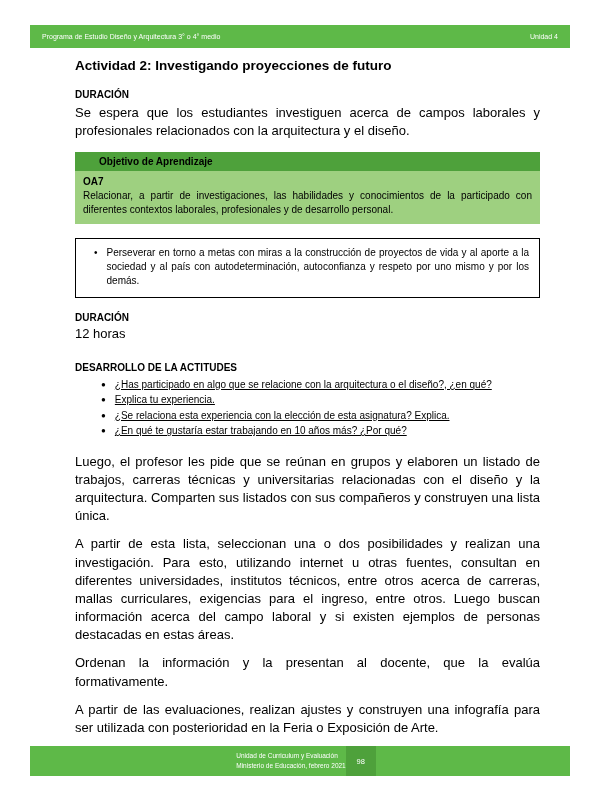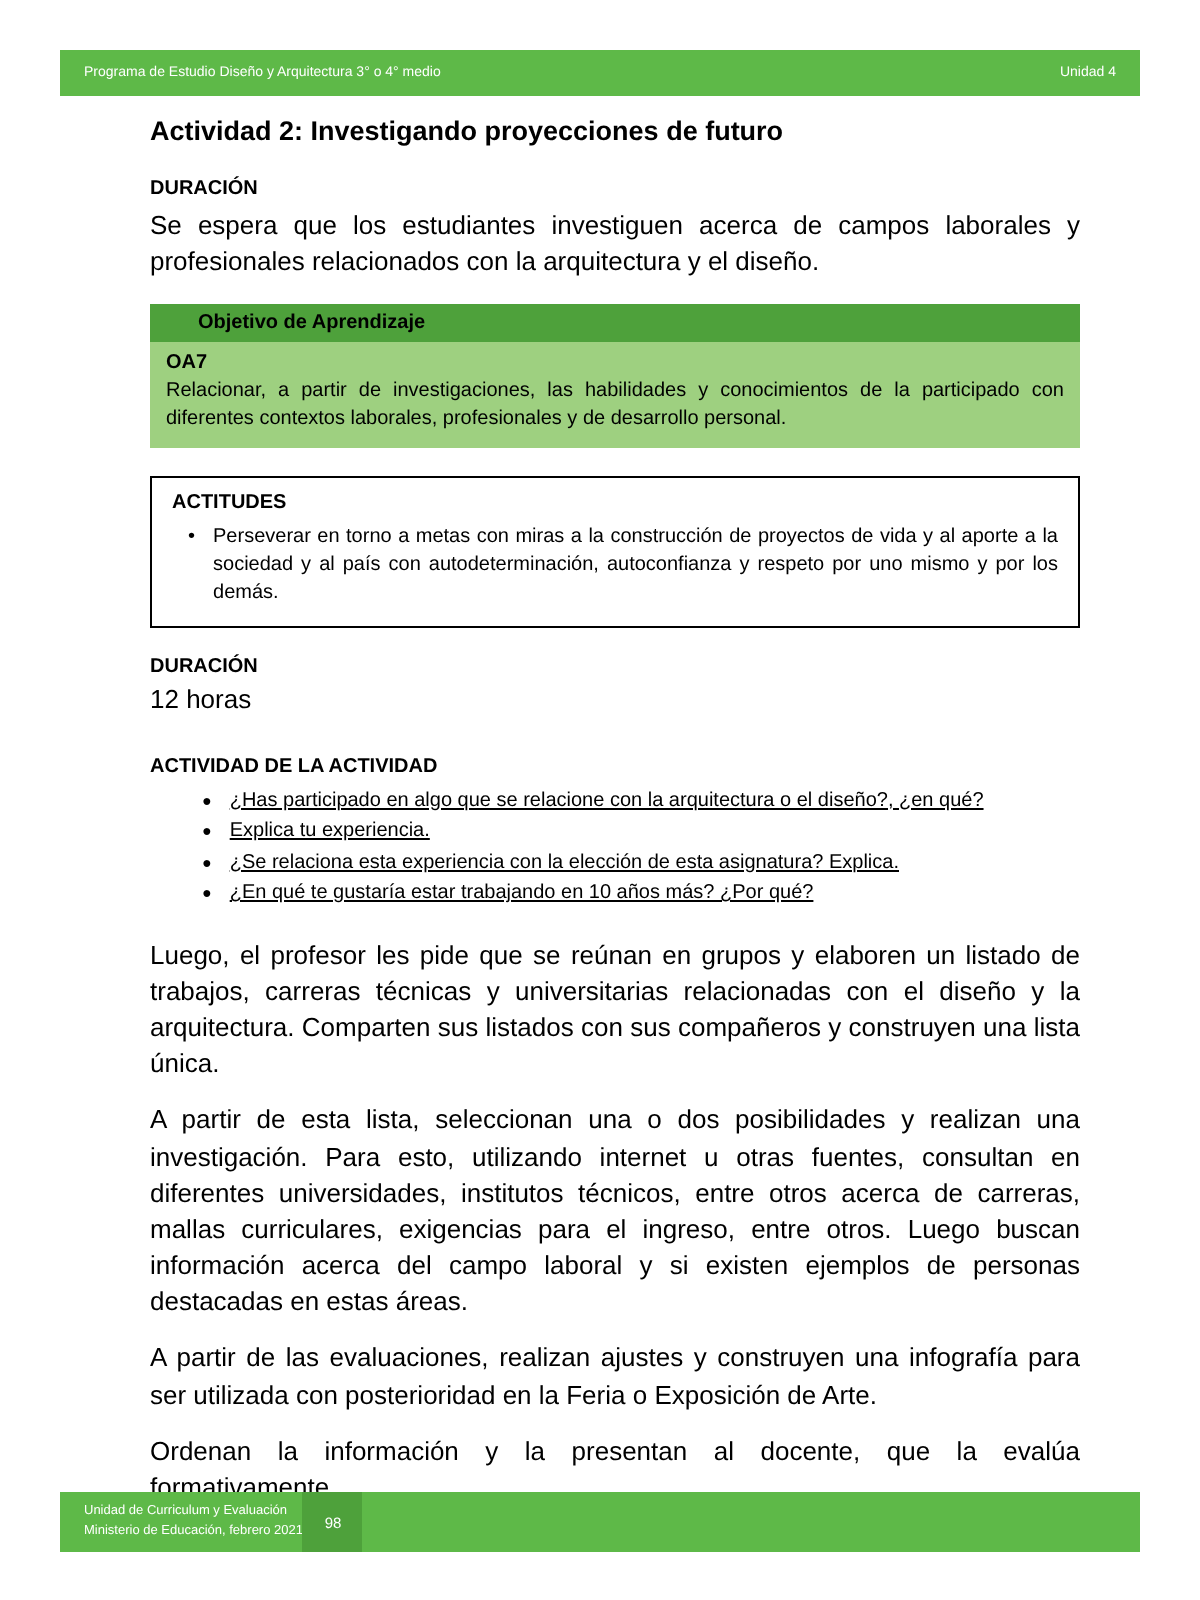--- a/index.html
+++ b/index.html
@@ -30,21 +30,21 @@
     color: #ffffff;
     font-size: 7px;
   }
   .bottombar {
     position: absolute;
     bottom: 24px; left: 30px; right: 30px;
     height: 30px;
     background: var(--green, #5eb948);
     display: flex;
     align-items: center;
-    justify-content: flex-start;
+    justify-content: center;
     padding: 0 0 0 12px;
     box-sizing: border-box;
     color: #ffffff;
     font-size: 6.5px;
   }
   .footer-left div { line-height: 1.5; }
   .pageno-box {
     height: 100%;
     width: 30px;
     background: var(--green_dark, #4ea13b);
@@ -160,31 +160,30 @@
 
     <div class="oa-box">
       <div class="oa-header">Objetivo de Aprendizaje</div>
       <div class="oa-body">
         <div class="oa-code">OA7</div>
         <p>Relacionar, a partir de investigaciones, las habilidades y conocimientos de la participado con diferentes contextos laborales, profesionales y de desarrollo personal.</p>
       </div>
     </div>
 
     <div class="act-box">
-      <h2>ACTITUDES</h2>
       <div class="bullet-row">
         <span class="bullet">•</span>
         <p>Perseverar en torno a metas con miras a la construcción de proyectos de vida y al aporte a la sociedad y al país con autodeterminación, autoconfianza y respeto por uno mismo y por los demás.</p>
       </div>
     </div>
 
     <h2 class="sec" style="margin-bottom:2px;">DURACIÓN</h2>
     <p class="body" style="margin-top:0;">12 horas</p>
 
-    <h2 class="sec" style="margin-top:18px;">ACTIVIDAD DE LA ACTIVIDAD</h2>
+    <h2 class="sec" style="margin-top:18px;">DESARROLLO DE LA ACTITUDES</h2>
 
     <div class="q-list">
       <div class="q-row">
         <span class="dot">●</span>
         <p>¿Has participado en algo que se relacione con la arquitectura o el diseño?, ¿en qué?</p>
       </div>
       <div class="q-row">
         <span class="dot">●</span>
         <p>Explica tu experiencia.</p>
       </div>
@@ -193,22 +192,22 @@
         <p>¿Se relaciona esta experiencia con la elección de esta asignatura? Explica.</p>
       </div>
       <div class="q-row">
         <span class="dot">●</span>
         <p>¿En qué te gustaría estar trabajando en 10 años más? ¿Por qué?</p>
       </div>
     </div>
 
     <p class="body" style="margin-top:14px;">Luego, el profesor les pide que se reúnan en grupos y elaboren un listado de trabajos, carreras técnicas y universitarias relacionadas con el diseño y la arquitectura. Comparten sus listados con sus compañeros y construyen una lista única.</p>
     <p class="body">A partir de esta lista, seleccionan una o dos posibilidades y realizan una investigación. Para esto, utilizando internet u otras fuentes, consultan en diferentes universidades, institutos técnicos, entre otros acerca de carreras, mallas curriculares, exigencias para el ingreso, entre otros. Luego buscan información acerca del campo laboral y si existen ejemplos de personas destacadas en estas áreas.</p>
+    <p class="body">Ordenan la información y la presentan al docente, que la evalúa formativamente.</p>
     <p class="body">A partir de las evaluaciones, realizan ajustes y construyen una infografía para ser utilizada con posterioridad en la Feria o Exposición de Arte.</p>
-    <p class="body">Ordenan la información y la presentan al docente, que la evalúa formativamente.</p>
 
   </div>
 
   <div class="bottombar">
     <div class="footer-left">
       <div>Unidad de Curriculum y Evaluación</div>
       <div>Ministerio de Educación, febrero 2021</div>
     </div>
     <div class="pageno-box">98</div>
   </div>

